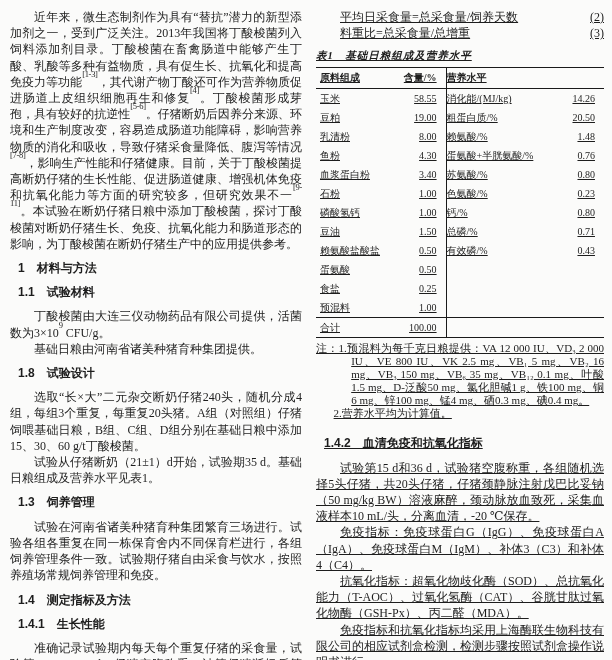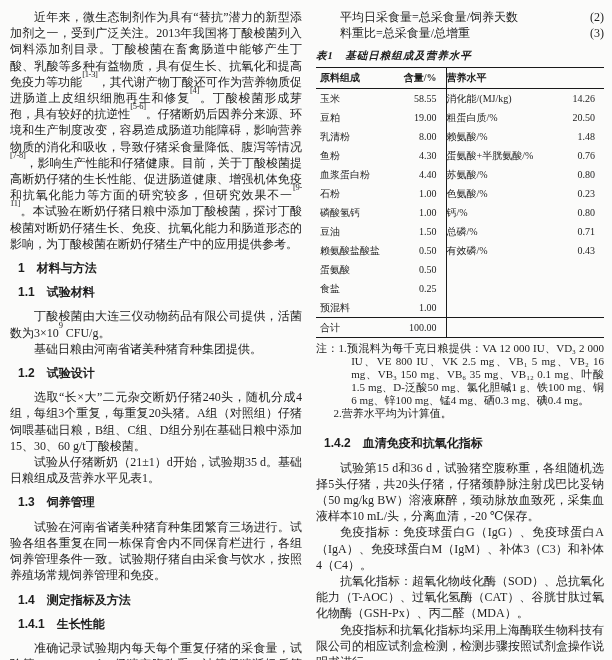--- a/index.html
+++ b/index.html
@@ -7,21 +7,21 @@
     width:612px;height:660px;overflow:hidden;
     background:#fbfbfa;color:#1d1d1d;
     font-family:"Liberation Serif","DejaVu Serif",serif;
     font-size:12px;line-height:16.2px;
   }
   .page{
     box-sizing:border-box;width:612px;height:645px;
     padding:9px 8px 0 10px;display:flex;gap:14px;
   }
   .col{flex:0 0 292px;width:292px;}
-  .col.right{flex:0 0 288px;width:288px;}
+  .col.right{flex:0 0 288px;width:288px;text-decoration:underline;}
   p.para{margin:0;text-indent:2em;text-align:justify;}
   .h1,.h2,.h3{
     font-family:"Liberation Sans","DejaVu Sans",sans-serif;
     font-weight:bold;font-size:12px;line-height:16.2px;margin:8px;
   }
   sup.sup{font-size:8.5px;line-height:0;position:relative;top:-4px;letter-spacing:-0.3px;}
   .formula{display:flex;padding-left:2em;align-items:baseline;}
   .f-num{margin-left:auto;}
   
   .tbl-caption{
@@ -49,21 +49,21 @@
 </head>
 <body>
 
 <div class="page">
   <div class="col left" id="left-col">
       <p class="para">近年来，微生态制剂作为具有“替抗”潜力的新型添加剂之一，受到广泛关注。2013年我国将丁酸梭菌列入饲料添加剂目录。丁酸梭菌在畜禽肠道中能够产生丁酸、乳酸等多种有益物质，具有促生长、抗氧化和提高免疫力等功能<sup class="sup">[1-3]</sup>，其代谢产物丁酸还可作为营养物质促进肠道上皮组织细胞再生和修复<sup class="sup">[4]</sup>。丁酸梭菌形成芽孢，具有较好的抗逆性<sup class="sup">[5-6]</sup>。仔猪断奶后因养分来源、环境和生产制度改变，容易造成肠道功能障碍，影响营养物质的消化和吸收，导致仔猪采食量降低、腹泻等情况<sup class="sup">[7-8]</sup>，影响生产性能和仔猪健康。目前，关于丁酸梭菌提高断奶仔猪的生长性能、促进肠道健康、增强机体免疫和抗氧化能力等方面的研究较多，但研究效果不一<sup class="sup">[9-11]</sup>。本试验在断奶仔猪日粮中添加丁酸梭菌，探讨丁酸梭菌对断奶仔猪生长、免疫、抗氧化能力和肠道形态的影响，为丁酸梭菌在断奶仔猪生产中的应用提供参考。</p>
       <div class="h1">1　材料与方法</div>
       <div class="h2">1.1　试验材料</div>
       <p class="para">丁酸梭菌由大连三仪动物药品有限公司提供，活菌数为3×10<sup class="sup">9</sup> CFU/g。</p>
       <p class="para">基础日粮由河南省诸美种猪育种集团提供。</p>
-      <div class="h2">1.2　试验设计</div>
+      <div class="h2">1.8　试验设计</div>
       <p class="para">选取“长×大”二元杂交断奶仔猪240头，随机分成4组，每组3个重复，每重复20头猪。A组（对照组）仔猪饲喂基础日粮，B组、C组、D组分别在基础日粮中添加15、30、60 g/t丁酸梭菌。</p>
       <p class="para">试验从仔猪断奶（21±1）d开始，试验期35 d。基础日粮组成及营养水平见表1。</p>
       <div class="h2">1.3　饲养管理</div>
       <p class="para">试验在河南省诸美种猪育种集团繁育三场进行。试验各组各重复在同一栋保育舍内不同保育栏进行，各组饲养管理条件一致。试验期仔猪自由采食与饮水，按照养殖场常规饲养管理和免疫。</p>
       <div class="h2">1.4　测定指标及方法</div>
       <div class="h3">1.4.1　生长性能</div>
       <p class="para">准确记录试验期内每天每个重复仔猪的采食量，试验第1、15、36 d，仔猪空腹称重，计算仔猪断奶后第1~14、15~35、1~35 d的平均日增重、平均日采食量和料重比。</p>
       <div class="formula">
         <span class="f-text">平均日增重=(末重-初重)/饲养天数</span>
         <span class="f-num">(1)</span>
@@ -96,21 +96,21 @@
         <div class="c val">20.50</div>
         <div class="c name">乳清粉</div>
         <div class="c val">8.00</div>
         <div class="c name dvl">赖氨酸/%</div>
         <div class="c val">1.48</div>
         <div class="c name">鱼粉</div>
         <div class="c val">4.30</div>
         <div class="c name dvl">蛋氨酸+半胱氨酸/%</div>
         <div class="c val">0.76</div>
         <div class="c name">血浆蛋白粉</div>
-        <div class="c val">4.40</div>
+        <div class="c val">3.40</div>
         <div class="c name dvl">苏氨酸/%</div>
         <div class="c val">0.80</div>
         <div class="c name">石粉</div>
         <div class="c val">1.00</div>
         <div class="c name dvl">色氨酸/%</div>
         <div class="c val">0.23</div>
         <div class="c name">磷酸氢钙</div>
         <div class="c val">1.00</div>
         <div class="c name dvl">钙/%</div>
         <div class="c val">0.80</div>

